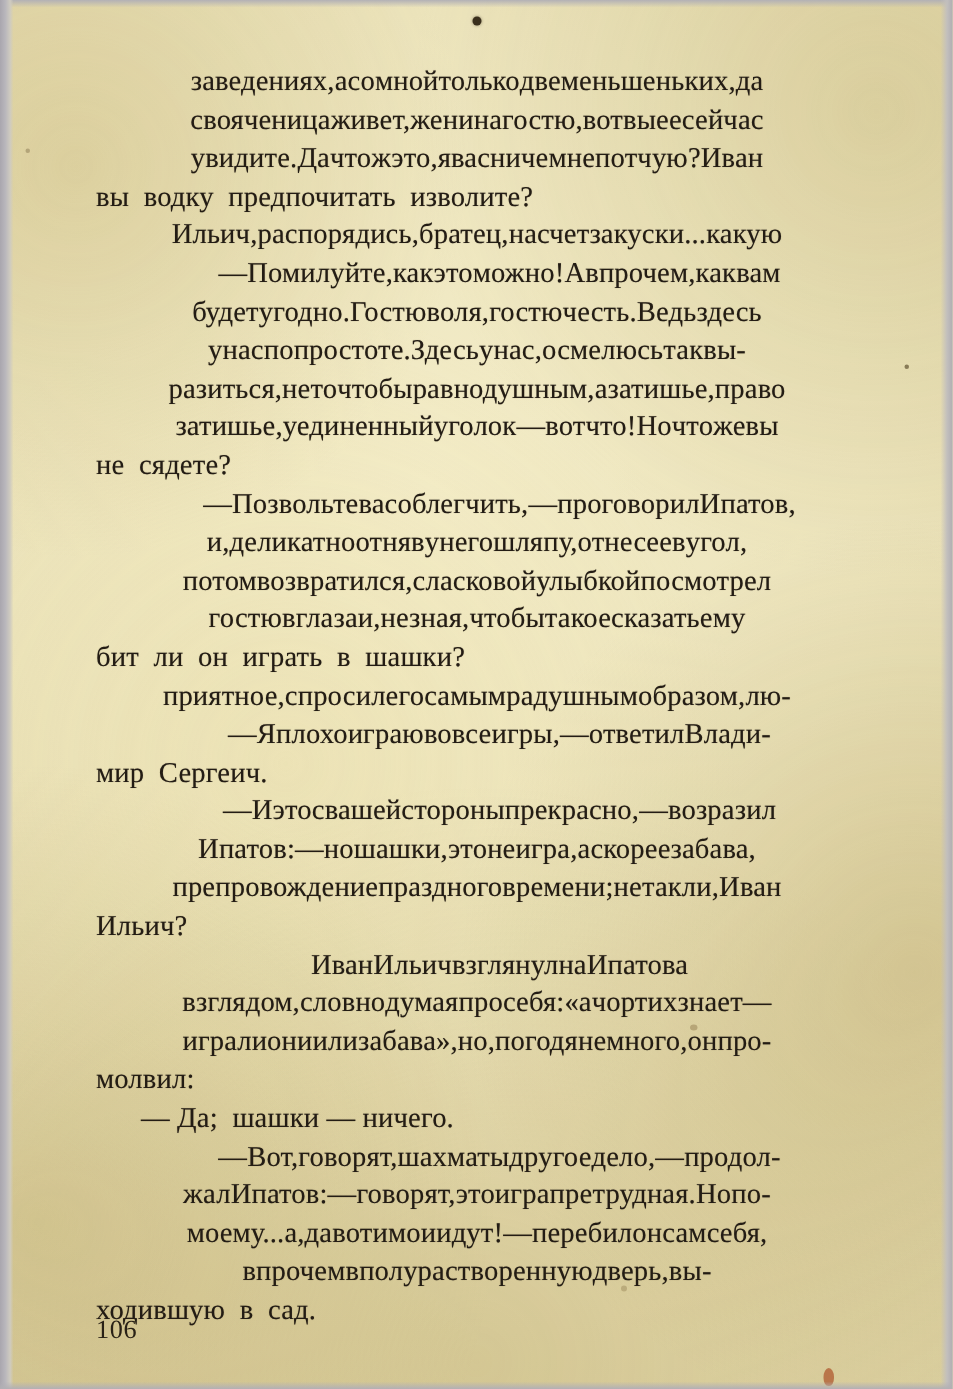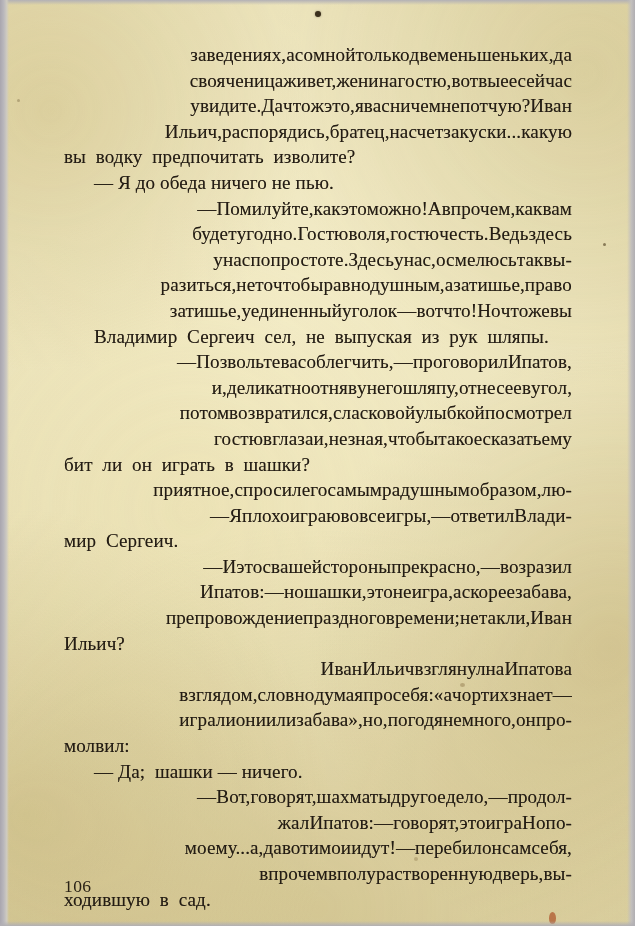--- a/index.html
+++ b/index.html
@@ -79,21 +79,21 @@
     letter-spacing: 0.1px;
     text-shadow: 0 0 0.6px rgba(40,30,18,0.45);
   }
   
   .ln {
     display: block;
     white-space: pre;
   }
   .ln.j {
     display: flex;
-    justify-content: flex-end;
+    justify-content: center;
   }
   .ln.j > span { white-space: pre; }
   .ln.ind {
     padding-left: 30px;
   }
   .ln.j.ind {
     padding-left: 30px;
   }
 
   #folio {
@@ -167,35 +167,30 @@
   <div class="speck mid-faint"></div>
   <div class="speck left-faint"></div>
   <div class="speck low-faint"></div>
   <div class="speck red-mark"></div>
 
   <div id="textblock">
       <p class="para">
         <span class="ln j"><span>заведениях,</span><span>а</span><span>со</span><span>мной</span><span>только</span><span>две</span><span>меньшеньких,</span><span>да</span></span>
         <span class="ln j"><span>свояченица</span><span>живет,</span><span>женина</span><span>гостю,</span><span>вот</span><span>вы</span><span>ее</span><span>сейчас</span></span>
         <span class="ln j"><span>увидите.</span><span>Да</span><span>что</span><span>ж</span><span>это,</span><span>я</span><span>вас</span><span>ничем</span><span>не</span><span>потчую?</span><span>Иван</span></span>
+        <span class="ln">вы  водку  предпочитать  изволите?</span>
         <span class="ln j"><span>Ильич,</span><span>распорядись,</span><span>братец,</span><span>насчет</span><span>закуски...</span><span>какую</span></span>
-        <span class="ln">вы  водку  предпочитать  изволите?</span>
-      </p>
-      <p class="para">
-        <span class="ln ind">— Я до обеда ничего не пью.</span>
       </p>
       <p class="para">
         <span class="ln j ind"><span>—</span><span>Помилуйте,</span><span>как</span><span>это</span><span>можно!</span><span>А</span><span>впрочем,</span><span>как</span><span>вам</span></span>
         <span class="ln j"><span>будет</span><span>угодно.</span><span>Гостю</span><span>воля,</span><span>гостю</span><span>честь.</span><span>Ведь</span><span>здесь</span></span>
         <span class="ln j"><span>у</span><span>нас</span><span>по</span><span>простоте.</span><span>Здесь</span><span>у</span><span>нас,</span><span>осмелюсь</span><span>так</span><span>вы-</span></span>
         <span class="ln j"><span>разиться,</span><span>не</span><span>то</span><span>чтобы</span><span>равнодушным,</span><span>а</span><span>затишье,</span><span>право</span></span>
         <span class="ln j"><span>затишье,</span><span>уединенный</span><span>уголок</span><span>—</span><span>вот</span><span>что!</span><span>Но</span><span>что</span><span>же</span><span>вы</span></span>
-      </p>
-      <p class="para">
-        <span class="ln ind">Владимир  Сергеич  сел,  не  выпуская  из  рук  шляпы.</span>
+        <span class="ln">не  сядете?</span>
       </p>
       <p class="para">
         <span class="ln j ind"><span>—</span><span>Позвольте</span><span>вас</span><span>облегчить,</span><span>—</span><span>проговорил</span><span>Ипатов,</span></span>
         <span class="ln j"><span>и,</span><span>деликатно</span><span>отняв</span><span>у</span><span>него</span><span>шляпу,</span><span>отнес</span><span>ее</span><span>в</span><span>угол,</span></span>
         <span class="ln j"><span>потом</span><span>возвратился,</span><span>с</span><span>ласковой</span><span>улыбкой</span><span>посмотрел</span></span>
         <span class="ln j"><span>гостю</span><span>в</span><span>глаза</span><span>и,</span><span>не</span><span>зная,</span><span>что</span><span>бы</span><span>такое</span><span>сказать</span><span>ему</span></span>
         <span class="ln">бит  ли  он  играть  в  шашки?</span>
         <span class="ln j"><span>приятное,</span><span>спросил</span><span>его</span><span>самым</span><span>радушным</span><span>образом,</span><span>лю-</span></span>
       </p>
       <p class="para">
@@ -212,21 +207,21 @@
         <span class="ln j ind"><span>Иван</span><span>Ильич</span><span>взглянул</span><span>на</span><span>Ипатова</span></span>
         <span class="ln j"><span>взглядом,</span><span>словно</span><span>думая</span><span>про</span><span>себя:</span><span>«а</span><span>чорт</span><span>их</span><span>знает</span><span>—</span></span>
         <span class="ln j"><span>игра</span><span>ли</span><span>они</span><span>или</span><span>забава»,</span><span>но,</span><span>погодя</span><span>немного,</span><span>он</span><span>про-</span></span>
         <span class="ln">молвил:</span>
       </p>
       <p class="para">
         <span class="ln ind">— Да;  шашки — ничего.</span>
       </p>
       <p class="para">
         <span class="ln j ind"><span>—</span><span>Вот,</span><span>говорят,</span><span>шахматы</span><span>другое</span><span>дело,</span><span>—</span><span>продол-</span></span>
-        <span class="ln j"><span>жал</span><span>Ипатов:</span><span>—</span><span>говорят,</span><span>это</span><span>игра</span><span>Но</span><span>по-</span></span>
+        <span class="ln j"><span>жал</span><span>Ипатов:</span><span>—</span><span>говорят,</span><span>это</span><span>игра</span><span>претрудная.</span><span>Но</span><span>по-</span></span>
         <span class="ln j"><span>моему...</span><span>а,</span><span>да</span><span>вот</span><span>и</span><span>мои</span><span>идут!</span><span>—</span><span>перебил</span><span>он</span><span>сам</span><span>себя,</span></span>
         <span class="ln j"><span>впрочем</span><span>в</span><span>полурастворенную</span><span>дверь,</span><span>вы-</span></span>
         <span class="ln">ходившую  в  сад.</span>
       </p>
     </div>
 
   <div id="folio">106</div>
 
 </div>
 

